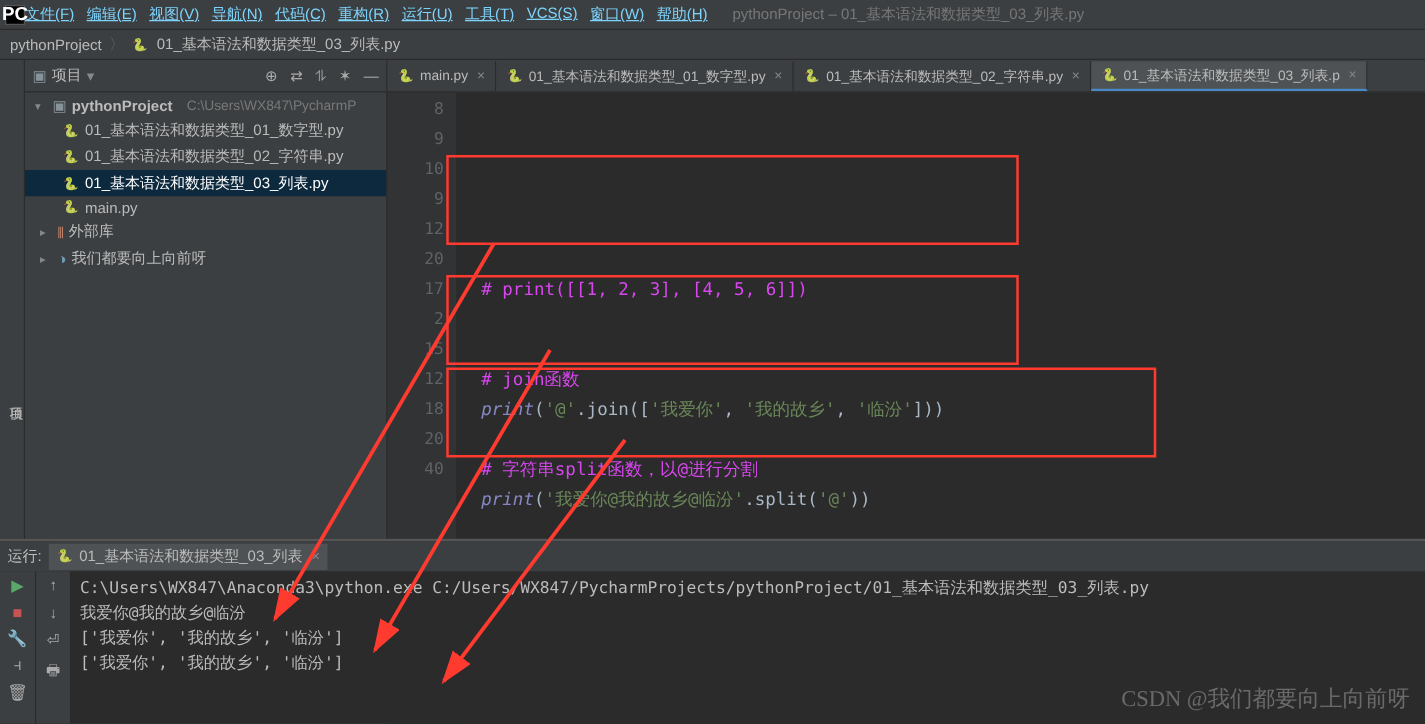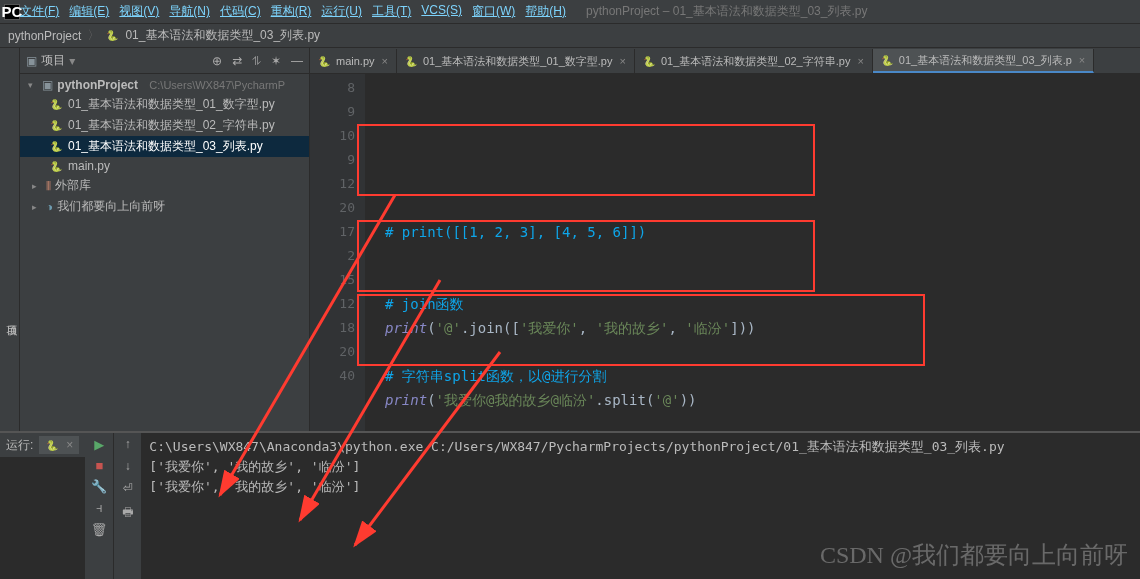--- a/index.html
+++ b/index.html
@@ -151,36 +151,37 @@
 }
 .code {
   flex: 1;
   padding: 2px 0 2px 20px;
   font-family: "Consolas", monospace;
   font-size: 14px;
   line-height: 24px;
   white-space: pre;
   position: relative;
 }
-.c-comment { color: #0ea5e9; }
+.c-comment { color: #d946ef; }
 .c-func { color: #8888c6; font-style: italic; }
 .c-str { color: #6a8759; }
 .c-punc { color: #a9b7c6; }
 .red-box {
   position: absolute;
   border: 2px solid #ff3b30;
   pointer-events: none;
 }
 .run-panel {
   position: absolute;
   left: 0; right: 0; bottom: 0;
   height: 148px;
   background: #2b2b2b;
   border-top: 2px solid #555;
   display: flex;
+  flex-direction: column;
 }
 .run-header {
   height: 24px;
   background: #3c3f41;
   display: flex;
   align-items: center;
   padding: 0 6px;
   gap: 6px;
 }
 .run-tab {
@@ -225,21 +226,21 @@
   font-size: 13px;
   line-height: 20px;
   color: #bbbbbb;
   white-space: pre;
   position: relative;
 }
 .watermark {
   position: absolute;
   right: 12px;
   bottom: 8px;
-  font-size: 24px;
+  font-size: 18px;
   color: rgba(200,200,200,0.4);
   font-family: "Microsoft YaHei";
   pointer-events: none;
 }
 .arrow-svg {
   position: absolute;
   pointer-events: none;
   z-index: 50;
 }
 </style>
@@ -374,38 +375,39 @@
       <div><span class="c-comment"># print([[1, 2, 3], [4, 5, 6]])</span></div><div>&nbsp;</div><div>&nbsp;</div><div><span class="c-comment"># join函数</span></div><div><span class="c-func">print</span><span class="c-punc">(</span><span class="c-str">'@'</span><span class="c-punc">.join([</span><span class="c-str">'我爱你'</span><span class="c-punc">, </span><span class="c-str">'我的故乡'</span><span class="c-punc">, </span><span class="c-str">'临汾'</span><span class="c-punc">]))</span></div><div>&nbsp;</div><div><span class="c-comment"># 字符串split函数，以@进行分割</span></div><div><span class="c-func">print</span><span class="c-punc">(</span><span class="c-str">'我爱你@我的故乡@临汾'</span><span class="c-punc">.split(</span><span class="c-str">'@'</span><span class="c-punc">))</span></div><div>&nbsp;</div><div><span class="c-comment"># 做个无用功函数</span></div><div><span class="c-func">print</span><span class="c-punc">(</span><span class="c-str">'@'</span><span class="c-punc">.join([</span><span class="c-str">'我爱你'</span><span class="c-punc">, </span><span class="c-str">'我的故乡'</span><span class="c-punc">, </span><span class="c-str">'临汾'</span><span class="c-punc">]).split(</span><span class="c-str">'@'</span><span class="c-punc">))</span></div><div>&nbsp;</div><div>&nbsp;</div></div>
     </div>
   </div>
 </div>
 
 <div class="run-panel">
   <div class="run-header">
     <span>运行:</span>
     <div class="run-tab">
       <span class="py-icon">🐍</span>
+      <span>01_基本语法和数据类型_03_列表</span>
       <span class="close">×</span>
     </div>
   </div>
   <div class="run-body">
     <div class="run-toolbar">
       <span class="play">▶</span>
       <span class="stop">■</span>
       <span>🔧</span>
       <span>⫞</span>
       <span>🗑</span>
     </div>
     <div class="run-subtool">
       <span>↑</span>
       <span>↓</span>
       <span>⏎</span>
       <span>🖶</span>
     </div>
-    <div class="console" id="console"><div>C:\Users\WX847\Anaconda3\python.exe C:/Users/WX847/PycharmProjects/pythonProject/01_基本语法和数据类型_03_列表.py</div><div>['我爱你', '我的故乡', '临汾']</div><div>['我爱你', '我的故乡', '临汾']</div></div>
+    <div class="console" id="console"><div>C:\Users\WX847\Anaconda3\python.exe C:/Users/WX847/PycharmProjects/pythonProject/01_基本语法和数据类型_03_列表.py</div><div>我爱你@我的故乡@临汾</div><div>['我爱你', '我的故乡', '临汾']</div><div>['我爱你', '我的故乡', '临汾']</div></div>
   </div>
 </div>
 
 <svg class="arrow-svg" style="left:0;top:0" width="1140" height="579">
   <defs>
     <marker id="ah" markerWidth="10" markerHeight="10" refX="8" refY="3" orient="auto">
       <path d="M0,0 L0,6 L9,3 z" fill="#ff3b30"></path>
     </marker>
   </defs>
   <line x1="395" y1="195" x2="220" y2="495" stroke="#ff3b30" stroke-width="3" marker-end="url(#ah)"></line>

